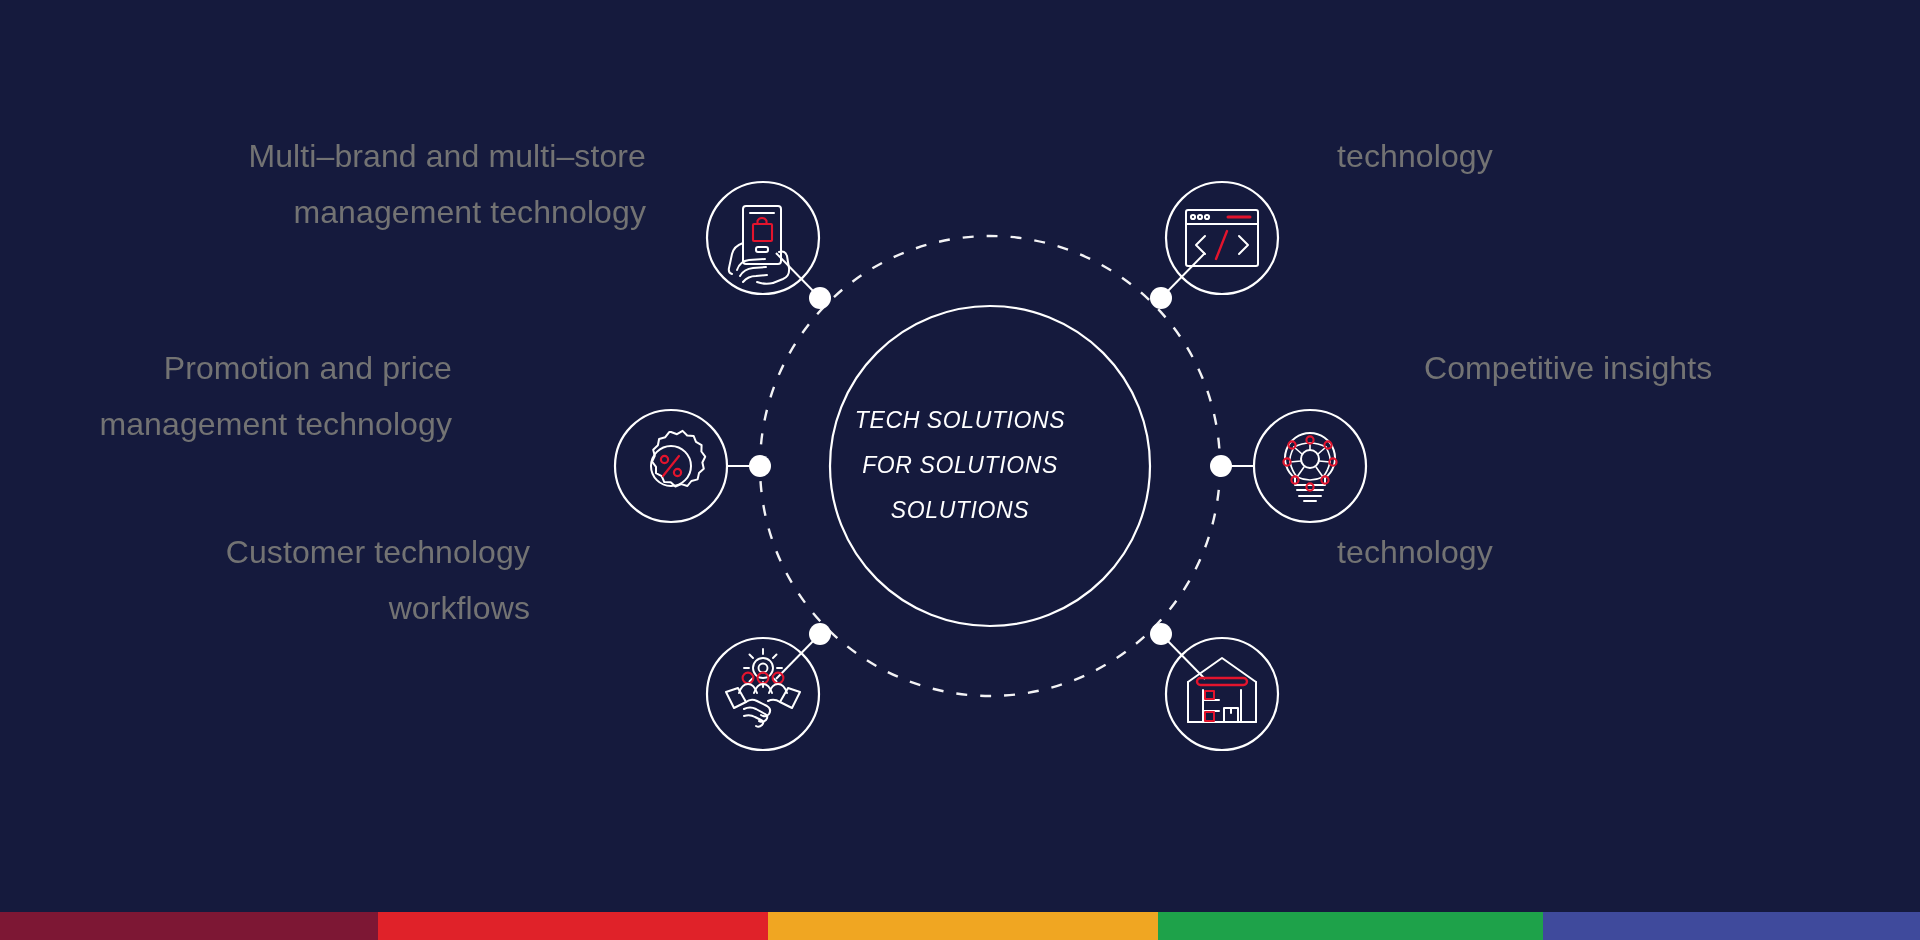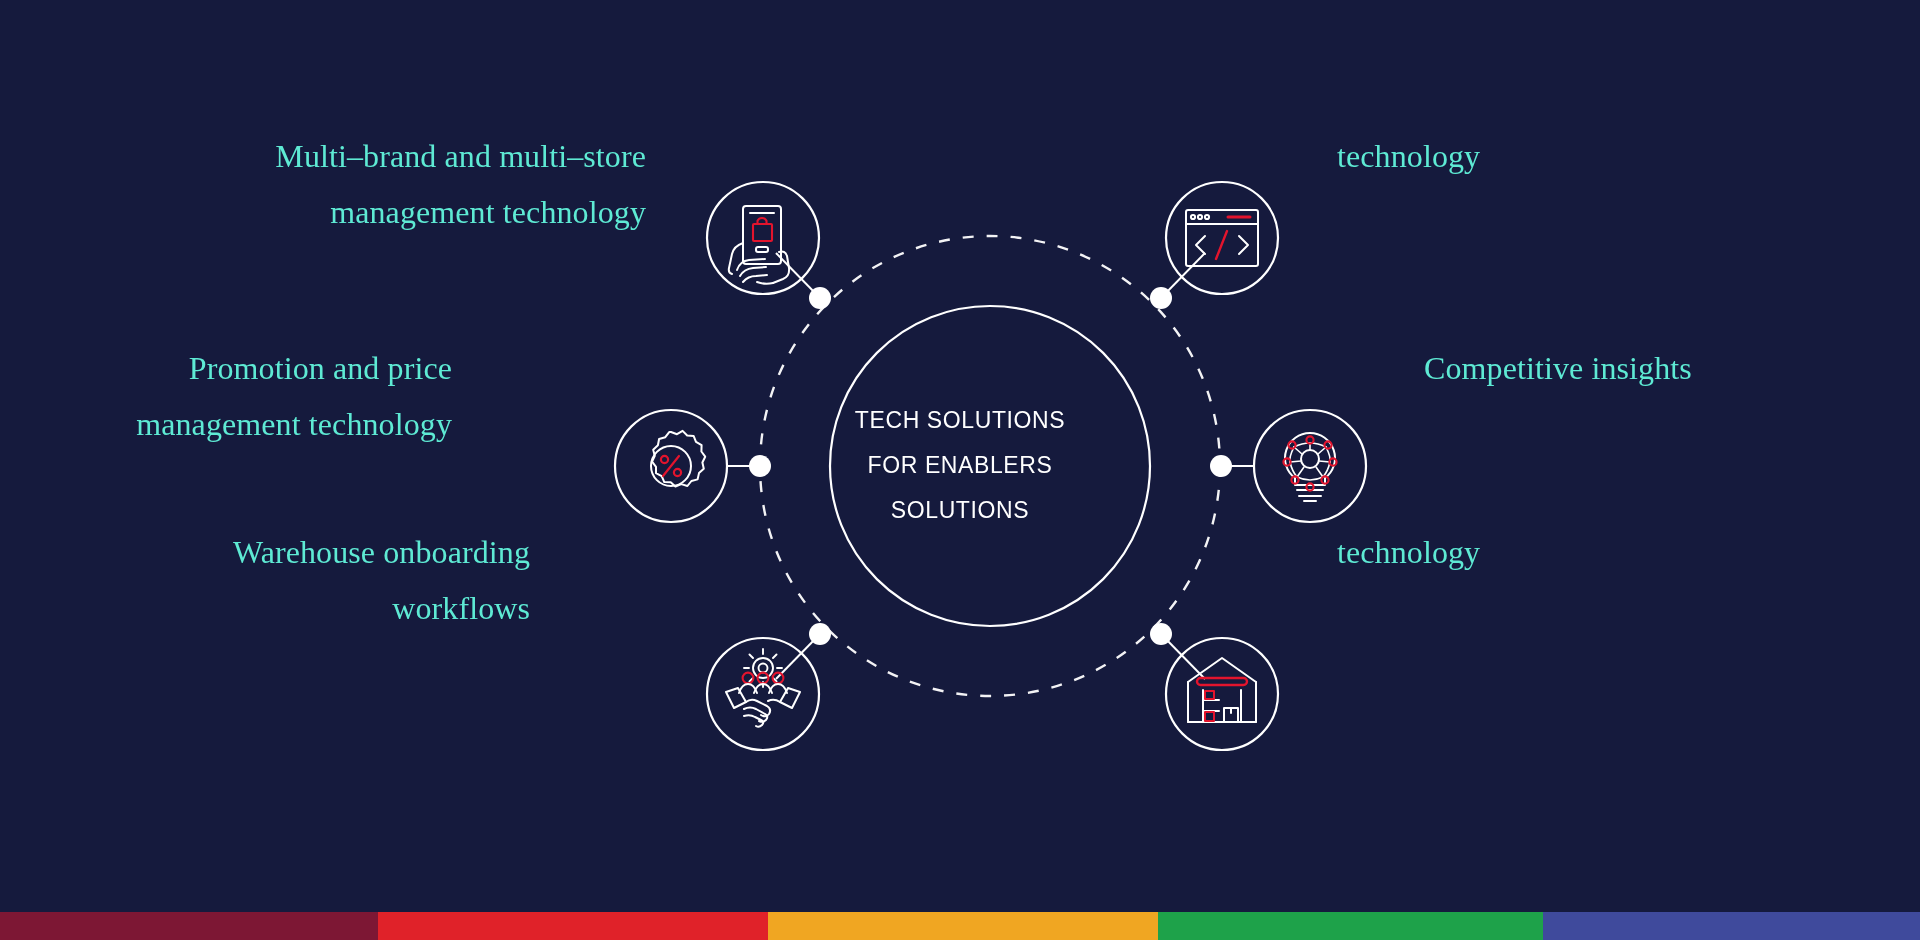--- a/index.html
+++ b/index.html
@@ -28,25 +28,25 @@
     left: 0;
     top: 0;
     width: 1920px;
     height: 940px;
     display: block;
   }
 
   
   .label {
     position: absolute;
-    font-family: Liberation Serif, serif;
+    font-family: Liberation Sans, sans-serif;
     font-size: 32px;
     line-height: 56px;
     font-weight: 400;
-    color: #5eead4;
+    color: #737373;
     letter-spacing: 0.1px;
     white-space: nowrap;
   }
   .label.left  { text-align: right; }
   .label.right { text-align: left; }
   .label .ln { display: block; }
 
   
   #label-multi-brand      { right: 1274px; top: 128px; }
   #label-promotion        { right: 1468px; top: 340px; }
@@ -61,21 +61,21 @@
     position: absolute;
     left: 830px;
     top: 398px;
     width: 260px;
     text-align: center;
     font-size: 23px;
     line-height: 45px;
     letter-spacing: 0.6px;
     color: #ffffff;
   }
-  #center-text .ln { display: block; white-space: nowrap; }
+  #center-text .ln { display: block; white-space: nowrap; font-style: italic; }
 
   
   #color-bar {
     position: absolute;
     left: 0;
     bottom: 0;
     width: 1920px;
     height: 28px;
     display: flex;
   }
@@ -281,36 +281,36 @@
         <rect x="1205" y="712" width="9" height="9" stroke="#e3142d" stroke-width="2"></rect>
 
         <rect x="1224" y="708" width="14" height="14"></rect>
         <line x1="1231" y1="708" x2="1231" y2="713"></line>
       </g>
     </g>
   </svg>
 
   <div id="center-text">
     <span class="ln">TECH SOLUTIONS</span>
-    <span class="ln">FOR ENABLERS</span>
+    <span class="ln">FOR SOLUTIONS</span>
     <span class="ln">SOLUTIONS</span>
   </div>
 
   <div class="label left" id="label-multi-brand">
     <span class="ln">Multi–brand and multi–store</span>
     <span class="ln">management technology</span>
   </div>
 
   <div class="label left" id="label-promotion">
     <span class="ln">Promotion and price</span>
     <span class="ln">management technology</span>
   </div>
 
   <div class="label left" id="label-onboarding">
-    <span class="ln">Warehouse onboarding</span>
+    <span class="ln">Customer technology</span>
     <span class="ln">workflows</span>
   </div>
 
   <div class="label right" id="label-open-api">
     <span class="ln">technology</span>
   </div>
 
   <div class="label right" id="label-competitive">
     <span class="ln">Competitive insights</span>
   </div>

